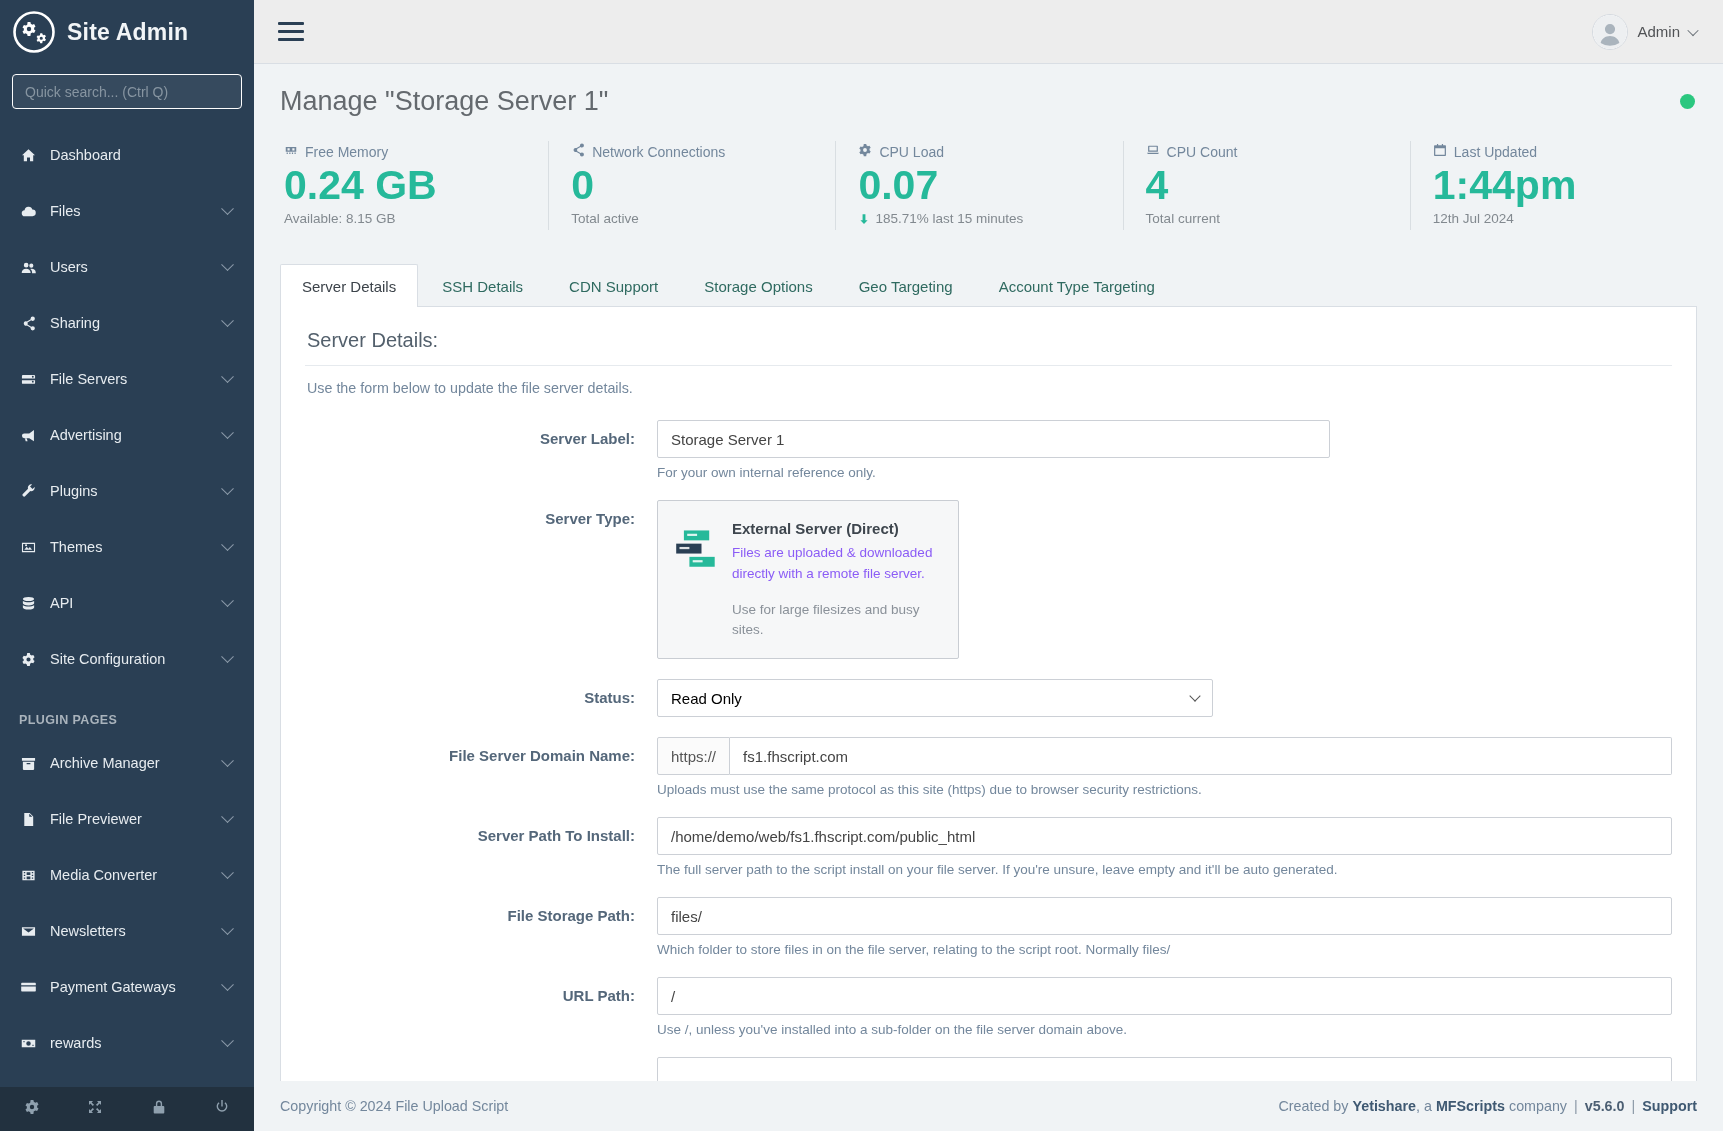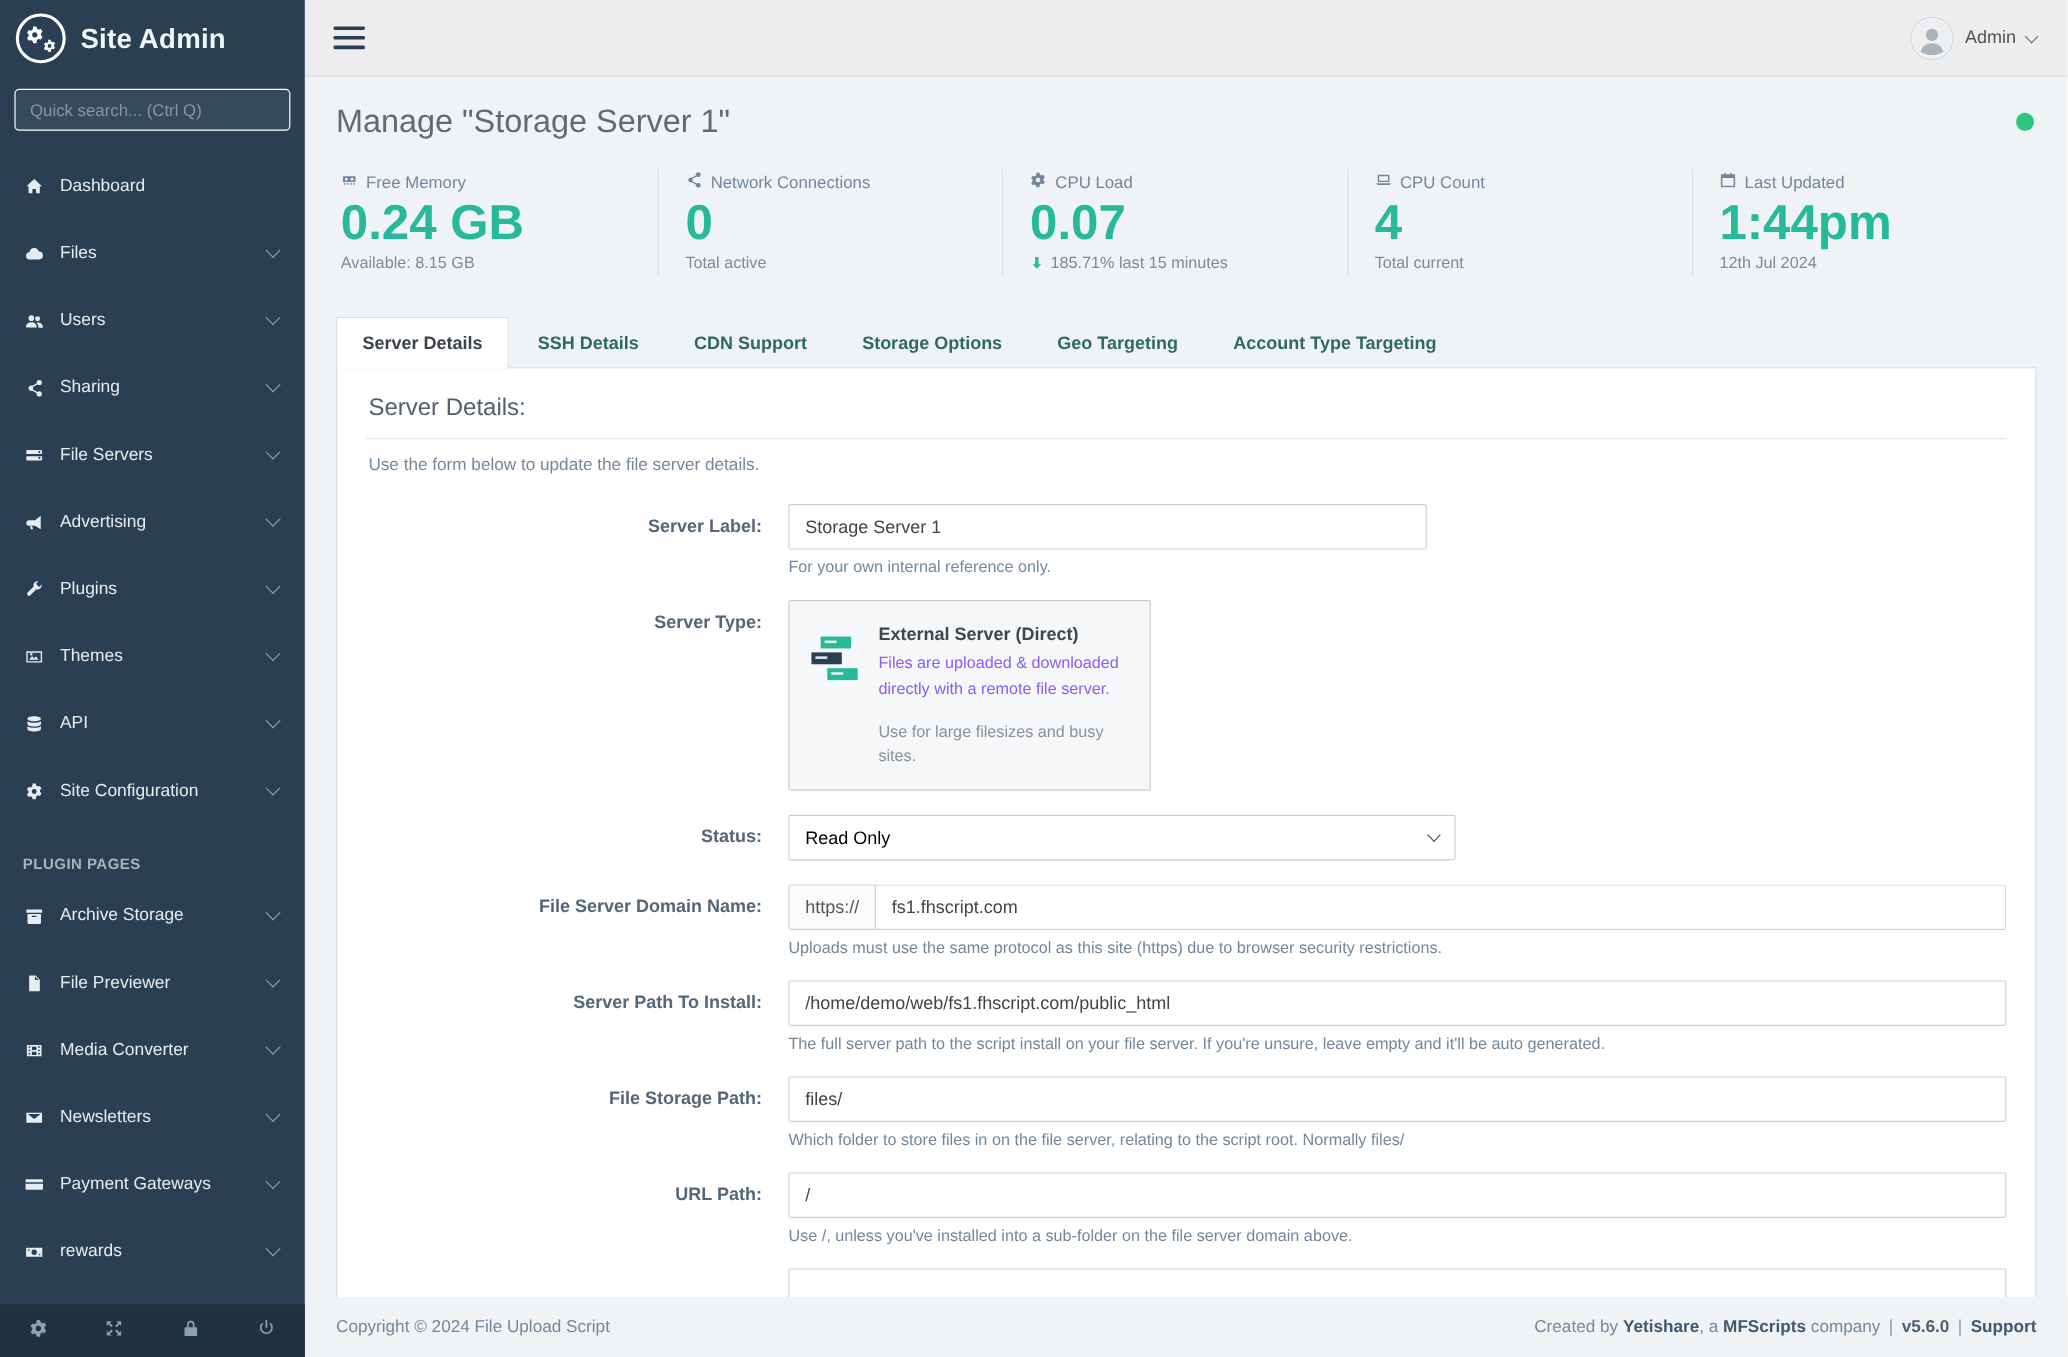--- a/index.html
+++ b/index.html
@@ -55,36 +55,36 @@
   .stat:first-child{padding-left:4px;}
   .stat + .stat{border-left:1px solid #D9DEE2;}
   .stat-label{font-size:14px;color:#73879C;display:flex;align-items:center;gap:7px;white-space:nowrap;}
   .stat-label svg{width:14px;height:14px;fill:currentColor;flex:none;}
   .stat-value{font-size:41px;font-weight:bold;color:#26B99A;line-height:1.18;margin-top:1px;white-space:nowrap;}
   .stat-sub{font-size:13.5px;color:#82898F;margin-top:2px;display:flex;align-items:center;gap:5px;white-space:nowrap;}
   .arr-down{width:12px;height:12px;fill:#26B99A;flex:none;}
 
   
   .tabs{display:flex;margin-top:34px;position:relative;z-index:2;}
-  .tab{height:42px;display:flex;align-items:center;padding:0 21px;font-size:15px;font-weight:bold;
+  .tab{height:42px;display:flex;align-items:center;padding:0 21px;font-size:15px;font-weight:normal;
       color:#2F6A60;cursor:pointer;border:1px solid transparent;border-bottom:none;margin-right:2px;background:transparent;}
   .tab.active{background:#FFFFFF;border-color:#D9DEE4;color:#3C434A;border-radius:2px 2px 0 0;margin-bottom:-1px;}
 
   
   .panel{background:#FFFFFF;border:1px solid #D9DEE4;margin-top:-1px;padding:16px 24px 60px;min-height:900px;box-sizing:border-box;}
   .panel-heading{font-size:20px;font-weight:400;color:#53606C;margin:0;padding:6px 2px 13px;border-bottom:1px solid #E6EAEE;}
   .panel-intro{font-size:14.3px;color:#73879C;margin:14px 0 24px;padding-left:2px;}
 
   .form-row{display:flex;margin-bottom:20px;}
   .form-label{width:352px;min-width:352px;box-sizing:border-box;text-align:right;padding:10px 22px 0 0;
       font-size:15px;font-weight:bold;color:#54677A;}
   .form-field{flex:1;max-width:1020px;}
   .text-input{height:38px;box-sizing:border-box;border:1px solid #CCD0D6;border-radius:2px;background:#fff;
       padding:0 13px;font-size:15px;color:#444;width:100%;outline:none;}
-  .w-half{width:532px;}
+  .w-half{width:673px;}
   .help{font-size:13.5px;color:#73879C;margin-top:7px;}
 
   .type-box{width:302px;box-sizing:border-box;border:1px solid #C9CDD3;border-radius:2px;background:#F6F7F8;
       padding:16px 16px 18px;cursor:pointer;}
   .type-head{display:flex;gap:14px;}
   .type-ico{width:44px;flex:none;}
   .type-title{font-size:15px;font-weight:bold;color:#3E464E;padding-top:3px;}
   .type-desc{font-size:13.5px;color:#8b5cf6;line-height:1.5;margin-top:6px;}
   .type-note{font-size:13.5px;color:#8A9199;line-height:1.5;margin-top:16px;margin-left:58px;}
 
@@ -223,21 +223,21 @@
 
     <div class="section-label">PLUGIN PAGES</div>
 
     <ul class="nav">
       <li class="nav-item">
         <span class="nav-icon">
             <svg viewBox="0 0 16 16">
               <path fill-rule="evenodd" d="M1 2h14v3H1V2zm1 4h12v7.8a1.2 1.2 0 0 1-1.2 1.2H3.2A1.2 1.2 0 0 1 2 13.8V6zm4 1.5v1.3h4V7.5H6z"></path>
             </svg>
           </span>
-        <span class="nav-label">Archive Storage</span>
+        <span class="nav-label">Archive Manager</span>
         <span class="chev"></span>
       </li>
       <li class="nav-item">
         <span class="nav-icon">
             <svg viewBox="0 0 16 16">
               <path d="M3.5 1h5.8L13 4.7V15H3.5V1zm5.3.9V5h3.3L8.8 1.9z" fill-rule="evenodd"></path>
             </svg>
           </span>
         <span class="nav-label">File Previewer</span>
         <span class="chev"></span>

